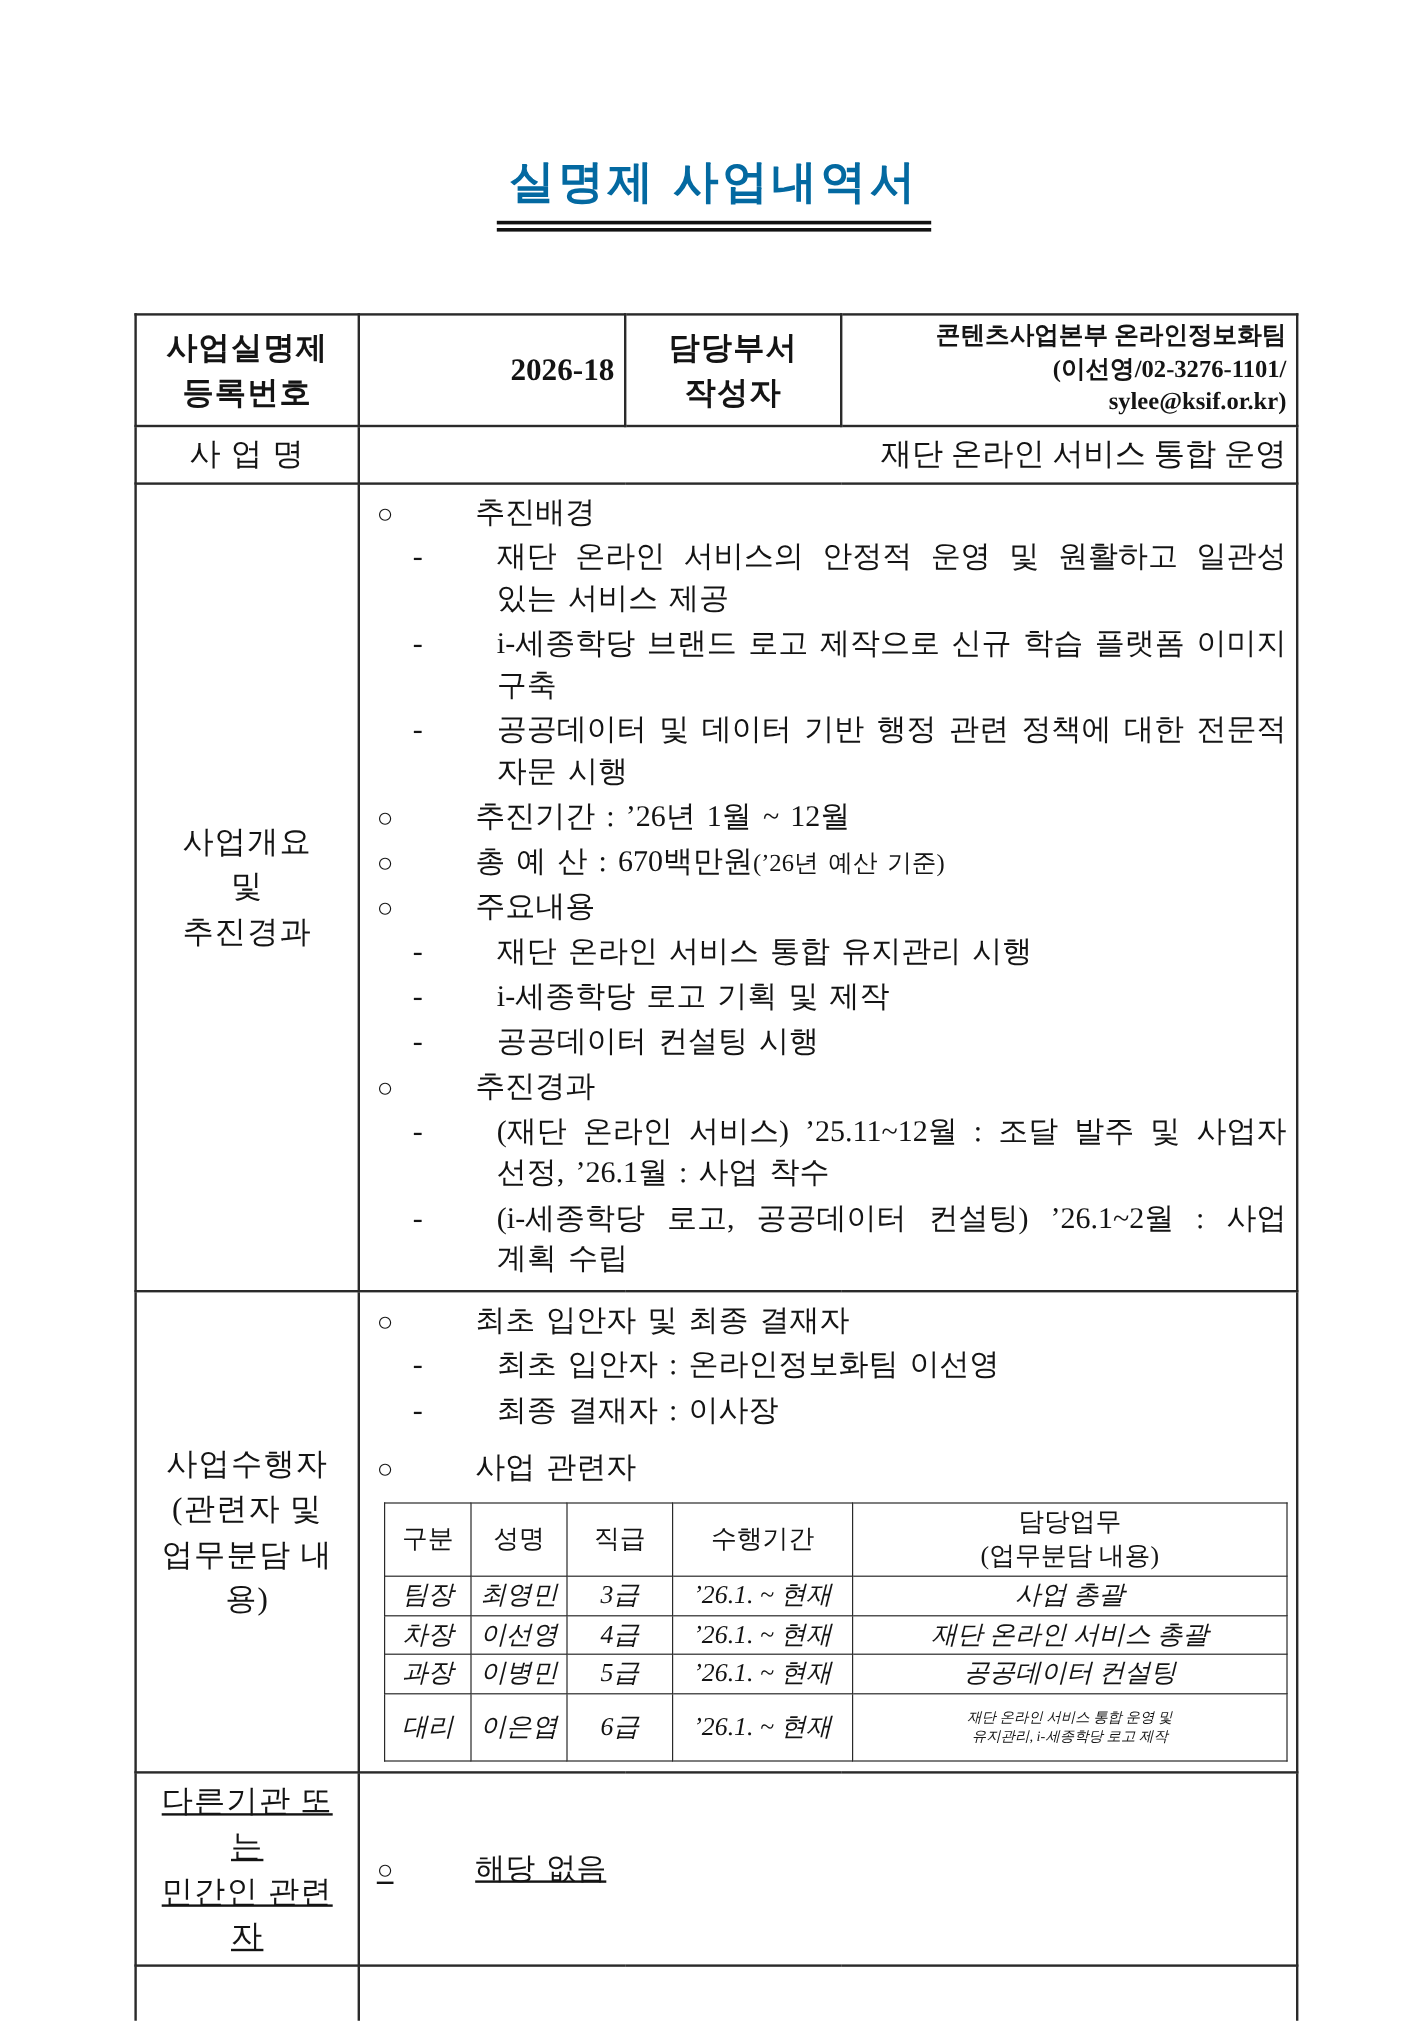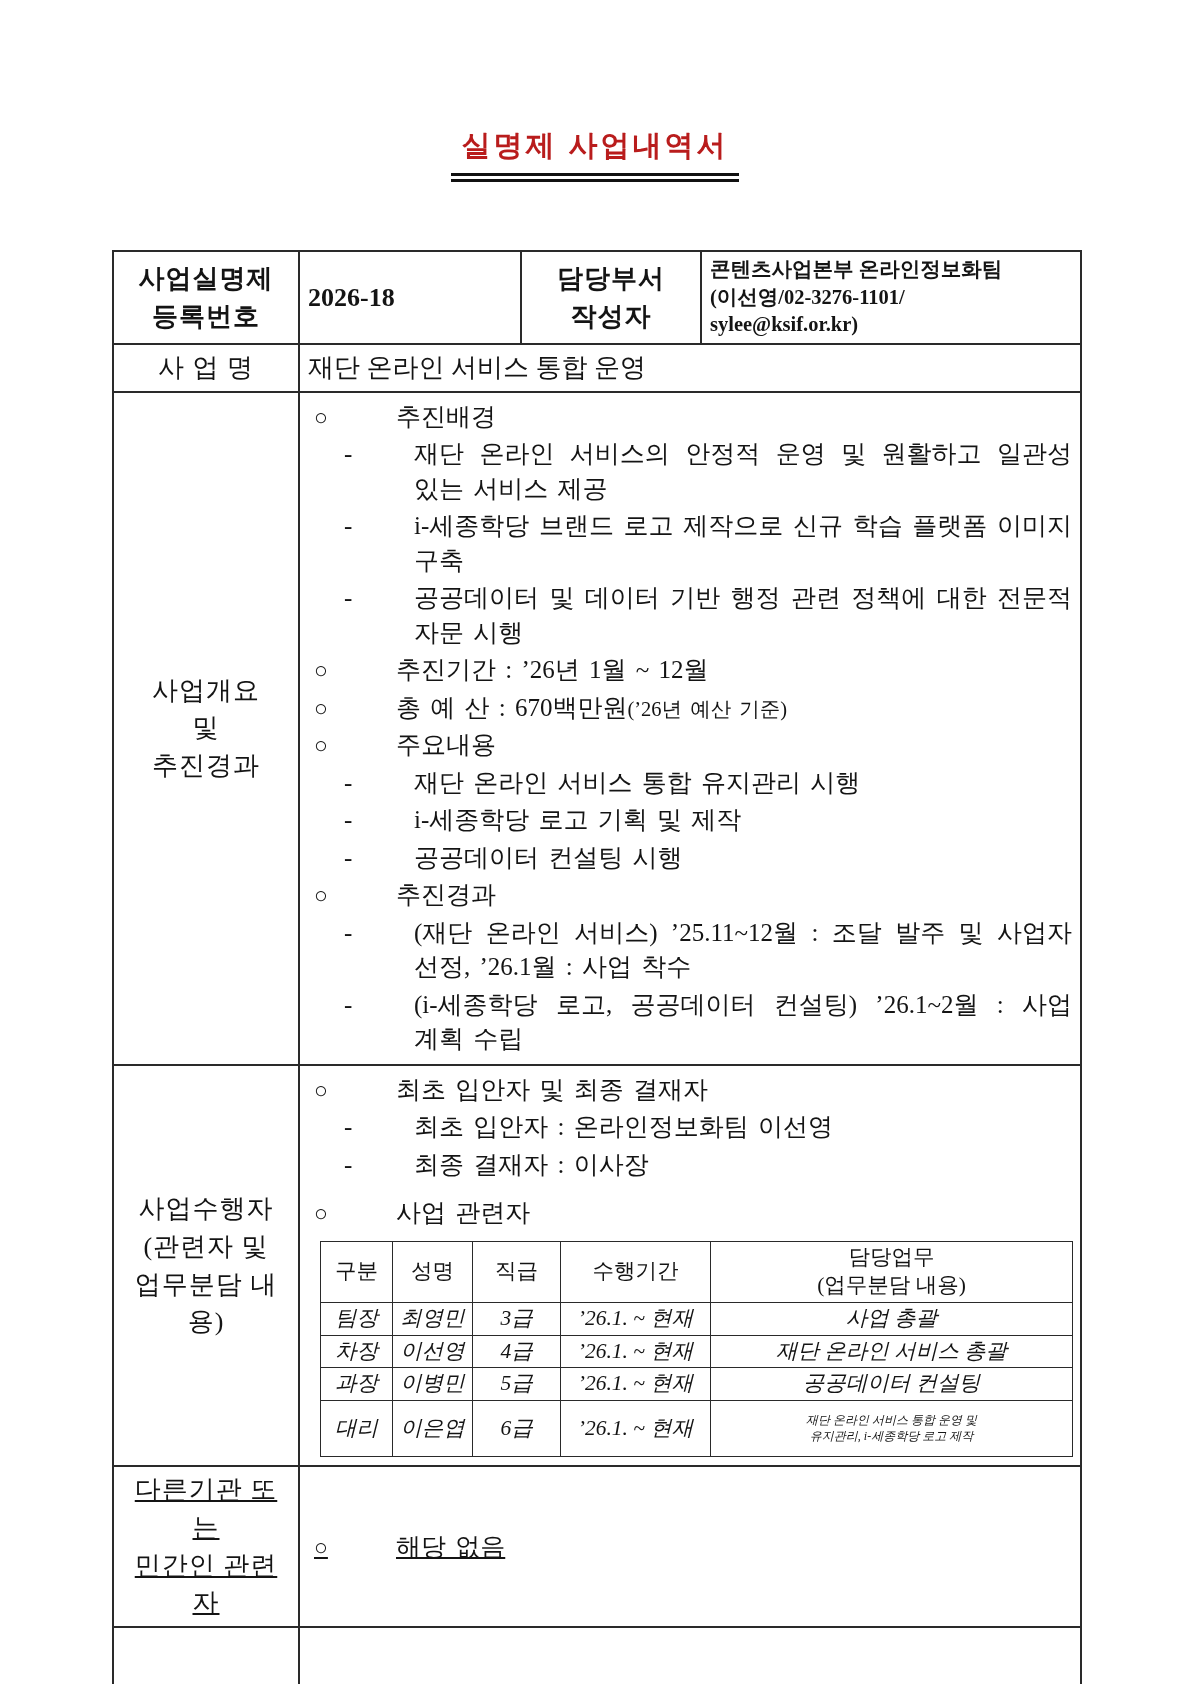--- a/index.html
+++ b/index.html
@@ -19,23 +19,23 @@
     background: #ffffff;
   }
   .title-wrap {
     text-align: center;
     padding-top: 126px;
   }
   .doc-title {
     display: inline-block;
     font-family: "Liberation Sans", "DejaVu Sans", sans-serif;
     font-weight: 800;
-    font-size: 29px;
+    font-size: 38px;
     letter-spacing: 3px;
-    color: #b91c1c;
+    color: #0369a1;
     padding: 0 10px 7px 10px;
     border-bottom: 9px double #111;
   }
   table.doc-table {
     border-collapse: collapse;
     table-layout: fixed;
     width: 968px;
     margin: 68px 0 0 112px;
   }
   table.doc-table > tbody > tr > td {
@@ -44,27 +44,27 @@
     padding: 4px 8px;
   }
   td.label-cell {
     text-align: center;
     font-size: 26px;
     white-space: pre-line;
     line-height: 1.45;
     letter-spacing: 1px;
   }
   td.value-cell {
-    text-align: left;
+    text-align: right;
     font-size: 26px;
     white-space: pre-line;
     line-height: 1.3;
   }
   td.small-cell {
-    text-align: left;
+    text-align: right;
     font-size: 20.5px;
     white-space: pre-line;
     line-height: 1.35;
   }
   td.content-cell {
     vertical-align: top;
     padding: 10px 12px 10px 14px;
     font-size: 25px;
   }
   .line {

